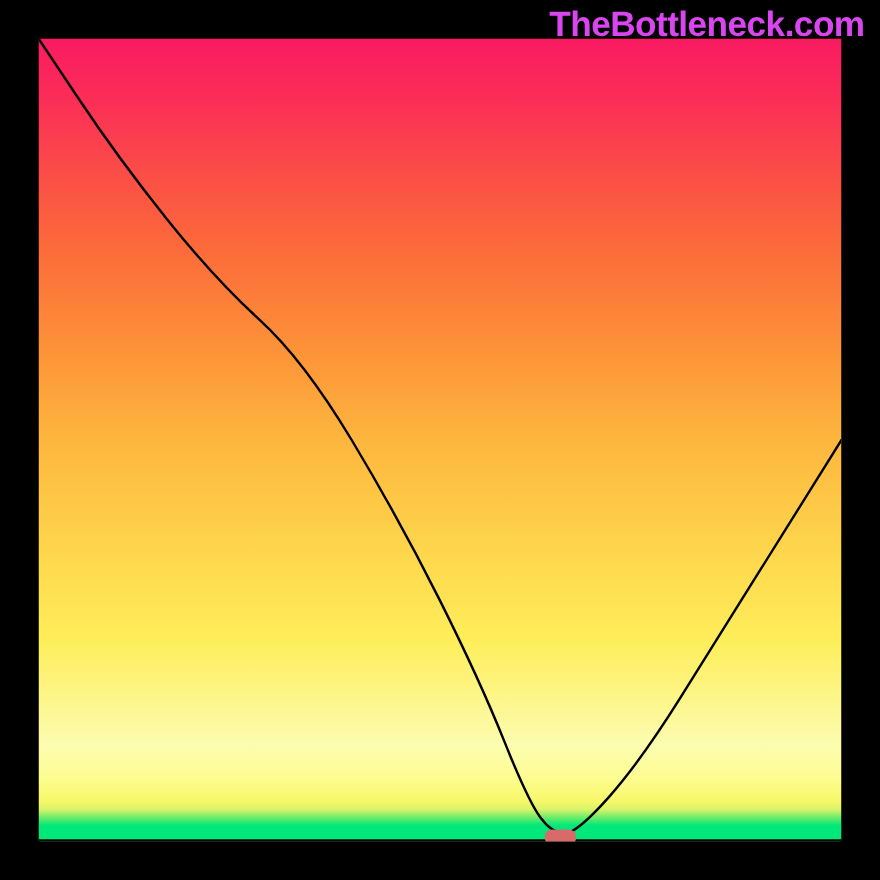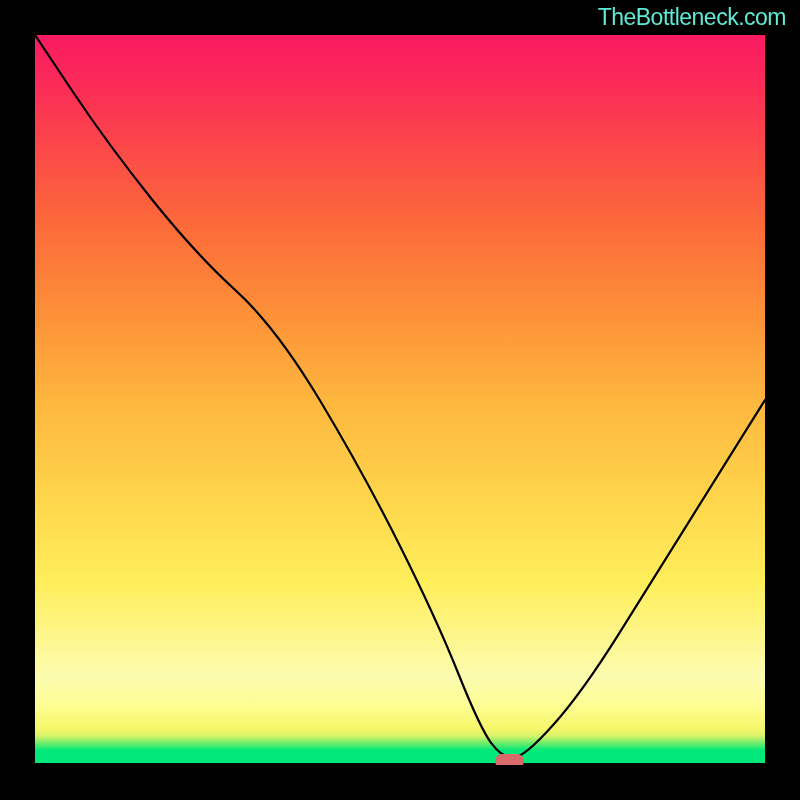--- a/index.html
+++ b/index.html
@@ -14,23 +14,23 @@
   .outer {
     position: relative;
     width: 800px;
     height: 800px;
     background: #000;
   }
   .watermark {
     position: absolute;
     top: 4px;
     right: 14px;
-    color: #5eead4;
-    font-size: 23px;
-    font-weight: normal;
+    color: #d946ef;
+    font-size: 32px;
+    font-weight: bold;
     letter-spacing: -0.5px;
     z-index: 20;
   }
   .plot {
     position: absolute;
     left: 35px;
     top: 35px;
     width: 730px;
     height: 730px;
     overflow: hidden;

